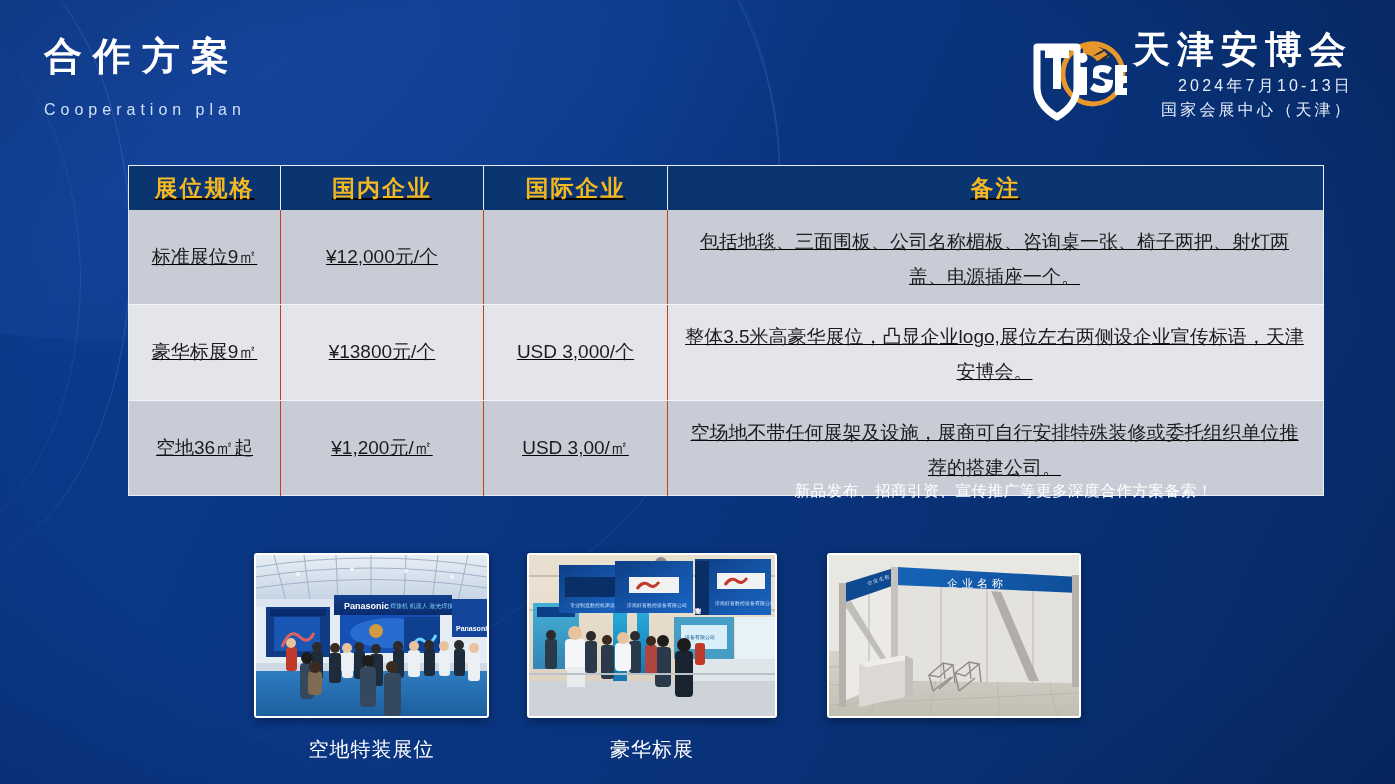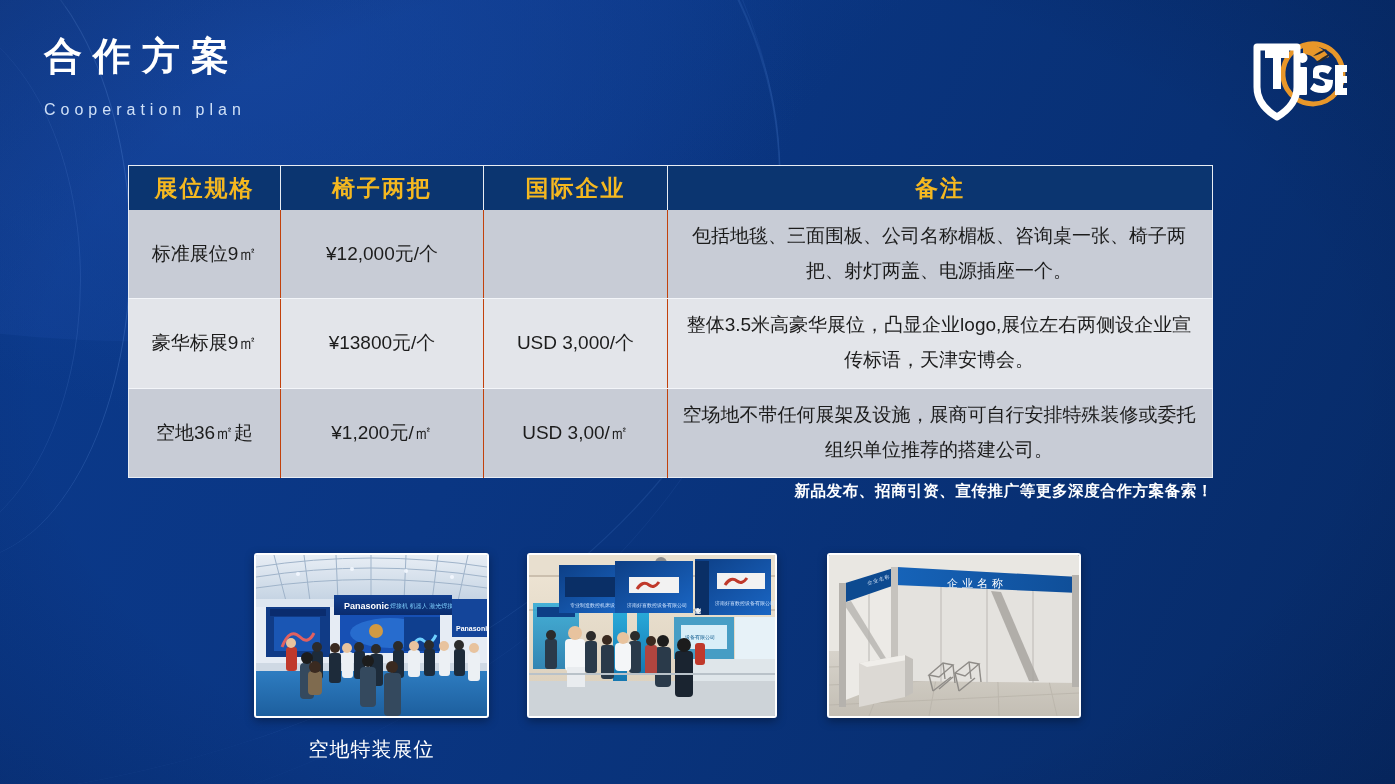--- a/index.html
+++ b/index.html
@@ -151,22 +151,23 @@
     letter-spacing: 3.2px;
     margin-top: 3px;
     white-space: nowrap;
   }
 
   
   .table-wrap {
     position: absolute;
     left: 128px;
     top: 165px;
-    width: 1085px;
+    width: 1196px;
     z-index: 5;
+    text-decoration: underline;
   }
   table.price {
     border-collapse: collapse;
     width: 100%;
     table-layout: fixed;
     border: 1px solid #e9edf4;
   }
   table.price th {
     background: #0b3570;
     color: #f5b820;
@@ -186,35 +187,35 @@
     vertical-align: middle;
     color: #1c1c1c;
     font-size: 19px;
   }
   table.price td:last-child { border-right: none; }
   table.price tr:last-child td { border-bottom: none; }
   tr.row-a td { background: #c8ccd6; }
   tr.row-b td { background: #e3e5ea; }
   td.remark {
     text-align: left;
-    padding: 8px 16px 10px 14px;
+    padding: 14px 16px 10px 14px;
     line-height: 1.85;
     font-size: 19px;
   }
   .col-1 { width: 152px; }
   .col-2 { width: 203px; }
   .col-3 { width: 184px; }
 
   .note {
     position: absolute;
     right: 182px;
     top: 481px;
     color: #ffffff;
     font-size: 15.5px;
-    font-weight: bold;
+    font-weight: normal;
     letter-spacing: 0.6px;
     z-index: 5;
     white-space: nowrap;
   }
 
   
   .photos {
     position: absolute;
     left: 0;
     top: 553px;
@@ -274,34 +275,39 @@
         <path d="M14 20 L14 60 Q14 78 34 90 Q54 78 54 60 L54 20 Z" fill="none" stroke="#ffffff" stroke-width="7" stroke-linejoin="round"></path>
         <path d="M22 22 L46 22 L46 31 L38 31 L38 62 L30 62 L30 31 L22 31 Z" fill="#ffffff"></path>
         <g fill="#ffffff">
           <rect x="55" y="40" width="9" height="28" rx="1"></rect>
           <circle cx="59.5" cy="31" r="5"></circle>
           <path d="M70 44 q0 -6 9 -6 q7 0 10 3 l-4 6 q-3 -2 -6 -2 q-3 0 -3 2 q0 5 14 6 q0 13 -11 13 q-8 0 -12 -4 l4 -6 q3 3 7 3 q4 0 4 -2 q0 -5 -12 -6 Z"></path>
           <path d="M92 38 h20 v7 h-12 v4 h11 v7 h-11 v5 h12 v7 h-20 Z"></path>
         </g>
       </svg>
     </div>
+    <div class="logo-text">
+      <div class="logo-name">天津安博会</div>
+      <div class="logo-date">2024年7月10-13日</div>
+      <div class="logo-venue">国家会展中心（天津）</div>
+    </div>
   </div>
 
   <div class="table-wrap">
     <table class="price">
       <colgroup>
         <col class="col-1">
           <col class="col-2">
           <col class="col-3">
           <col>
       </colgroup>
       <thead>
         <tr>
           <th>展位规格</th>
-          <th>椅子两把</th>
+          <th>国内企业</th>
           <th>国际企业</th>
           <th>备注</th>
         </tr>
       </thead>
       <tbody>
         <tr class="row-a">
           <td>标准展位9㎡</td>
           <td>¥12,000元/个</td>
           <td></td>
           <td class="remark">包括地毯、三面围板、公司名称楣板、咨询桌一张、椅子两把、射灯两盖、电源插座一个。</td>
@@ -504,20 +510,21 @@
               <rect x="146" y="96" width="18" height="46" rx="4"></rect>
                 <circle cx="155" cy="90" r="7" fill="#1c1c1c"></circle>
             </g>
             <rect x="116" y="90" width="12" height="30" rx="3" fill="#b0453f"></rect>
             <circle cx="122" cy="86" r="5" fill="#3a2a20"></circle>
             <rect x="166" y="88" width="10" height="22" rx="3" fill="#c0392b"></rect>
           </g>
           <rect x="0" y="118" width="246" height="2" fill="#b9c2c9"></rect>
         </svg>
       </div>
+      <div class="caption">豪华标展</div>
     </div>
 
     <div class="photo-item" id="p3">
       <div class="photo-frame">
         <svg width="250" height="161" viewBox="0 0 250 161">
           <defs>
             <linearGradient id="g3floor" x1="0" y1="0" x2="0" y2="1">
               <stop offset="0" stop-color="#d7d3cb"></stop>
                 <stop offset="1" stop-color="#c3beb4"></stop>
             </linearGradient>

